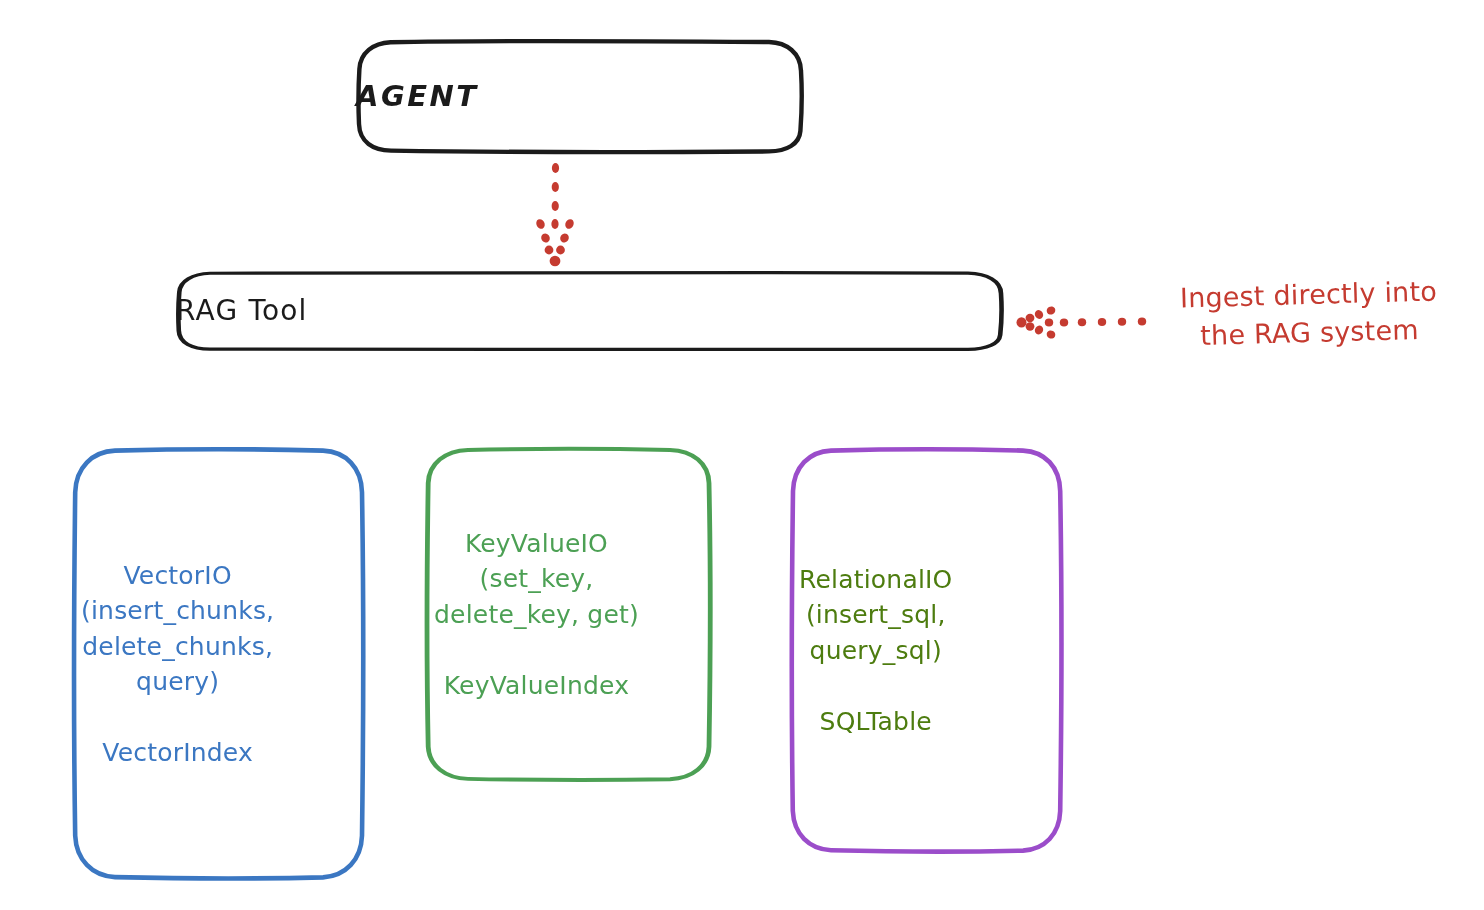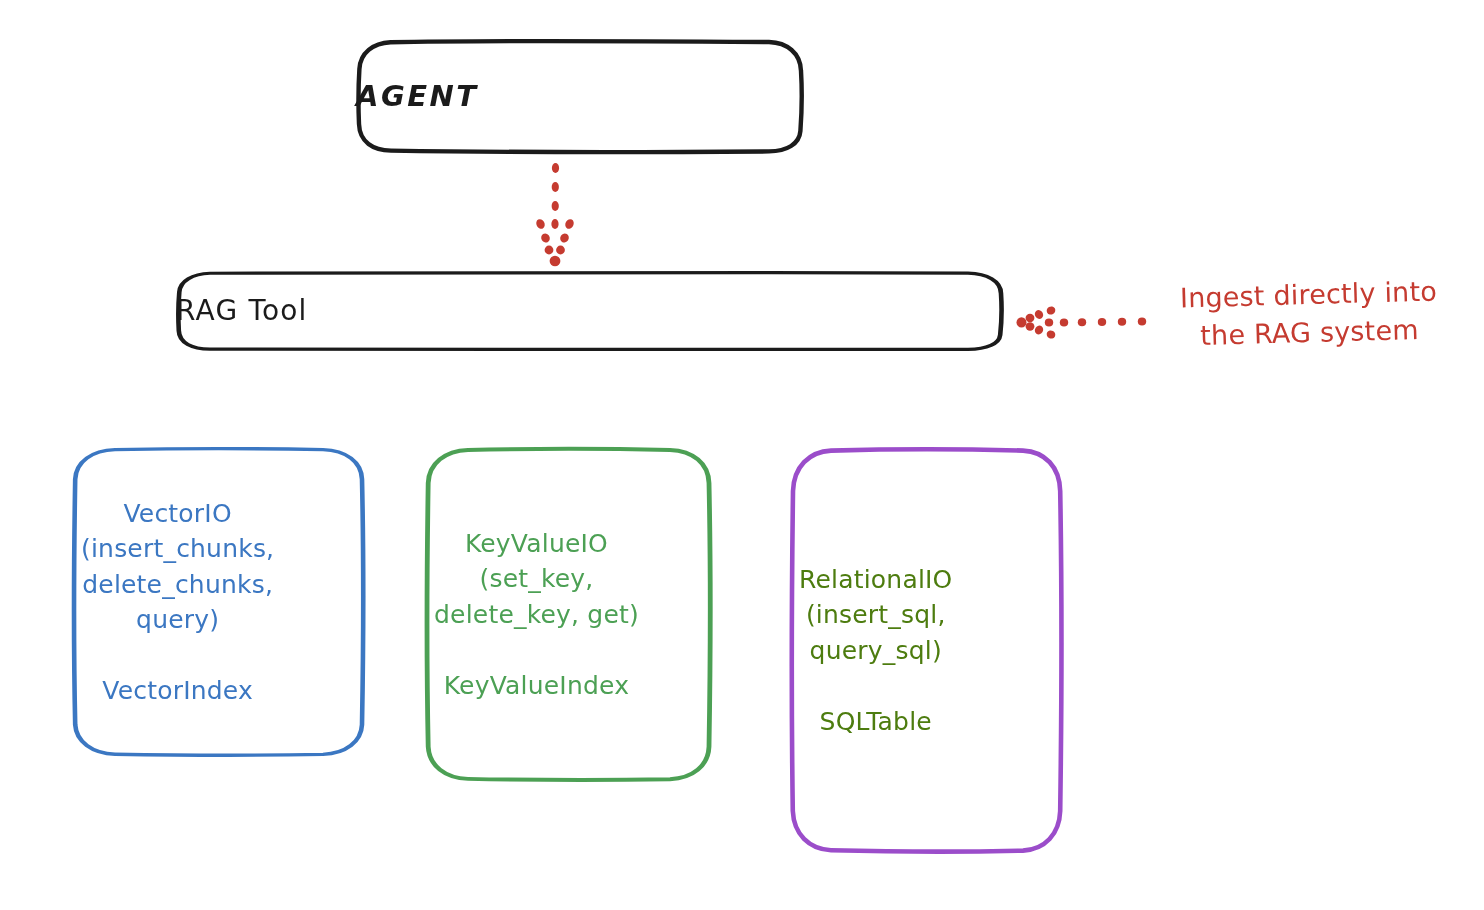--- a/index.html
+++ b/index.html
@@ -86,21 +86,21 @@
     font-family: "DejaVu Sans", sans-serif;
     font-weight: 400;
     font-size: 25px;
     line-height: 1.42;
     letter-spacing: 0.2px;
   }
   #vector-io-node {
     left: 71px;
     top: 447px;
     width: 295px;
-    height: 310px;
+    height: 434px;
   }
   #vector-io-node .node-label { color: #3b77c2; }
 
   #key-value-io-node {
     left: 424px;
     top: 447px;
     width: 289px;
     height: 335px;
   }
   #key-value-io-node .node-label { color: #4ca054; }

